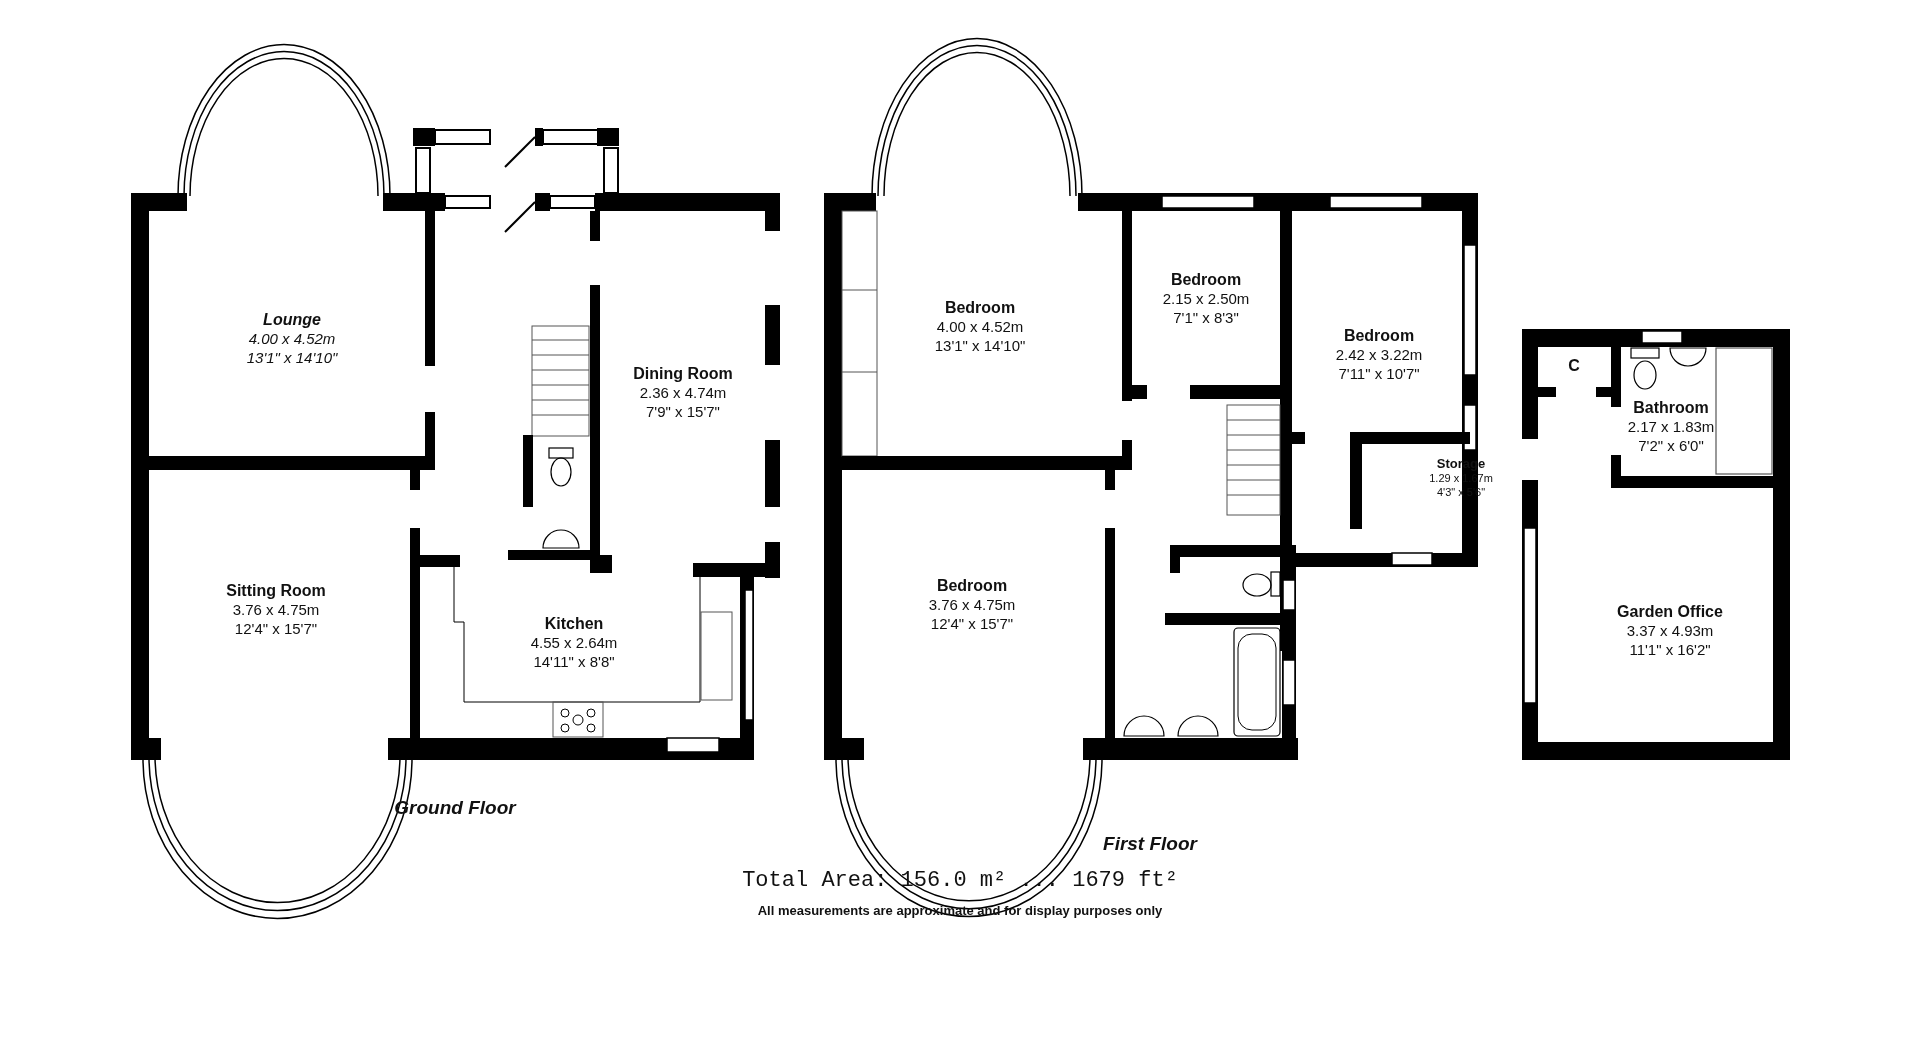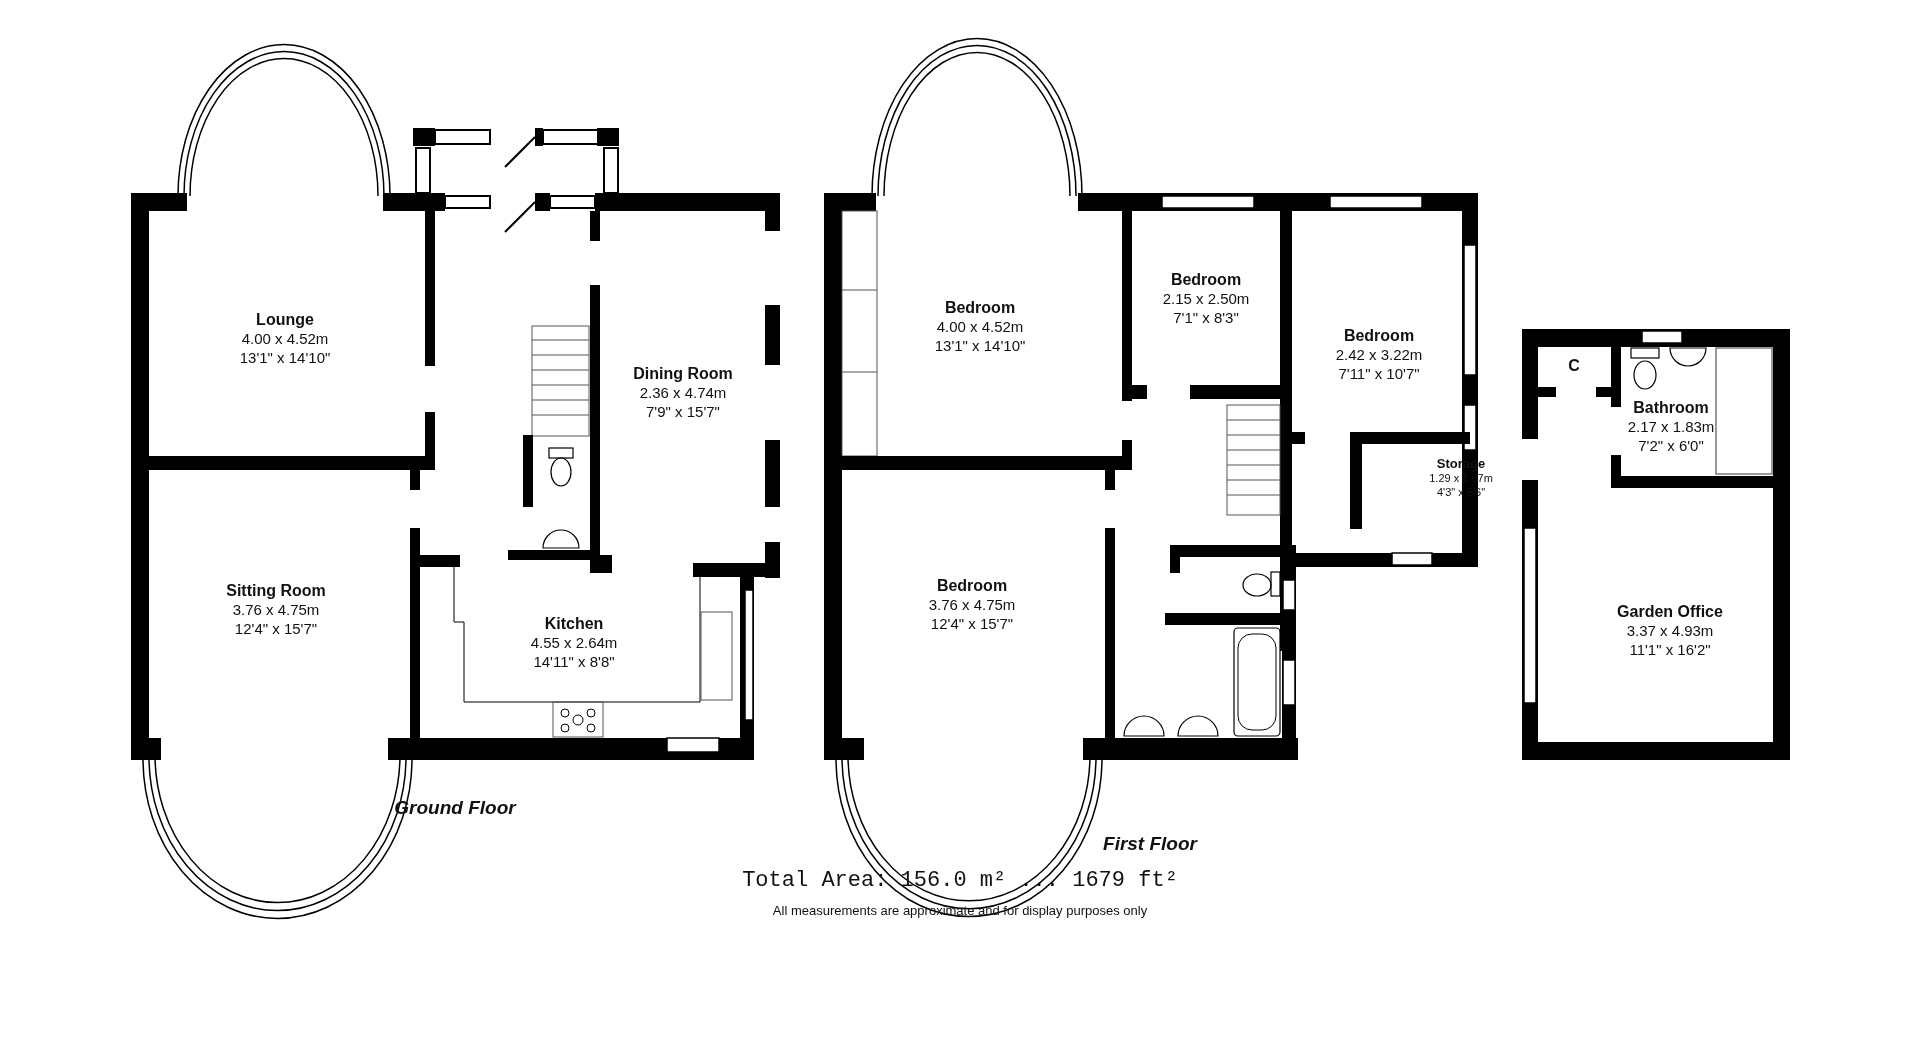--- a/index.html
+++ b/index.html
@@ -5,21 +5,21 @@
   html, body { margin:0; padding:0; background:#ffffff; }
   body { width:1920px; height:1057px; position:relative; overflow:hidden; font-family:"Liberation Sans", sans-serif; color:#111; }
   #plan { position:absolute; left:0; top:0; width:1920px; height:1057px; }
   .lbl { position:absolute; text-align:center; transform:translateX(-50%); white-space:nowrap; line-height:1.25; }
   .room-name { font-weight:bold; font-size:16px; display:block; }
   .room-dim { font-size:15px; display:block; }
   .room-dim-s { font-size:11px; display:block; }
   .room-name-s { font-weight:bold; font-size:13px; display:block; }
   .floor-title { position:absolute; font-weight:bold; font-size:19px; transform:translateX(-50%); white-space:nowrap;font-style:italic; }
   .total { position:absolute; left:960px; top:868px; transform:translateX(-50%); font-size:22px; white-space:nowrap;font-family:Liberation Mono, monospace; }
-  .disclaimer { position:absolute; left:960px; top:903px; transform:translateX(-50%); font-size:13px; white-space:nowrap; }
+  .disclaimer { position:absolute; left:960px; top:903px; transform:translateX(-50%); font-size:13px; white-space:nowrap;font-weight:bold; }
 </style>
 </head>
 <body>
 
 <svg id="plan" viewBox="0 0 1920 1057" xmlns="http://www.w3.org/2000/svg">
   <g fill="#000">
 
     <path d="M178,196 A105,150 0 0 1 390,196" fill="none" stroke="#000" stroke-width="1.5"></path>
     <path d="M184,196 A99,143 0 0 1 384,196" fill="none" stroke="#000" stroke-width="1.5"></path>
     <path d="M190,196 A93,136 0 0 1 378,196" fill="none" stroke="#000" stroke-width="1.5"></path>
@@ -172,21 +172,21 @@
     <rect x="1611" y="347" width="10" height="60"></rect>
     <rect x="1611" y="455" width="10" height="30"></rect>
     <rect x="1611" y="476" width="162" height="12"></rect>
     <rect x="1716" y="348" width="56" height="126" fill="none" stroke="#555" stroke-width="1.2"></rect>
     <ellipse cx="1645" cy="375" rx="11" ry="14" fill="none" stroke="#000" stroke-width="1.2"></ellipse>
     <rect x="1631" y="348" width="28" height="10" fill="none" stroke="#000" stroke-width="1.2"></rect>
     <path d="M1670,348 A18,18 0 0 0 1706,348 Z" fill="none" stroke="#000" stroke-width="1.2"></path>
   </g>
 </svg>
 
-<div class="lbl" style="left:285px;top:310px;">
+<div class="lbl" style="left:292px;top:310px;font-style:italic;">
   <span class="room-name">Lounge</span>
   <span class="room-dim">4.00 x 4.52m</span>
   <span class="room-dim">13'1" x 14'10"</span>
 </div>
 <div class="lbl" style="left:276px;top:581px;">
   <span class="room-name">Sitting Room</span>
   <span class="room-dim">3.76 x 4.75m</span>
   <span class="room-dim">12'4" x 15'7"</span>
 </div>
 <div class="lbl" style="left:683px;top:364px;">

